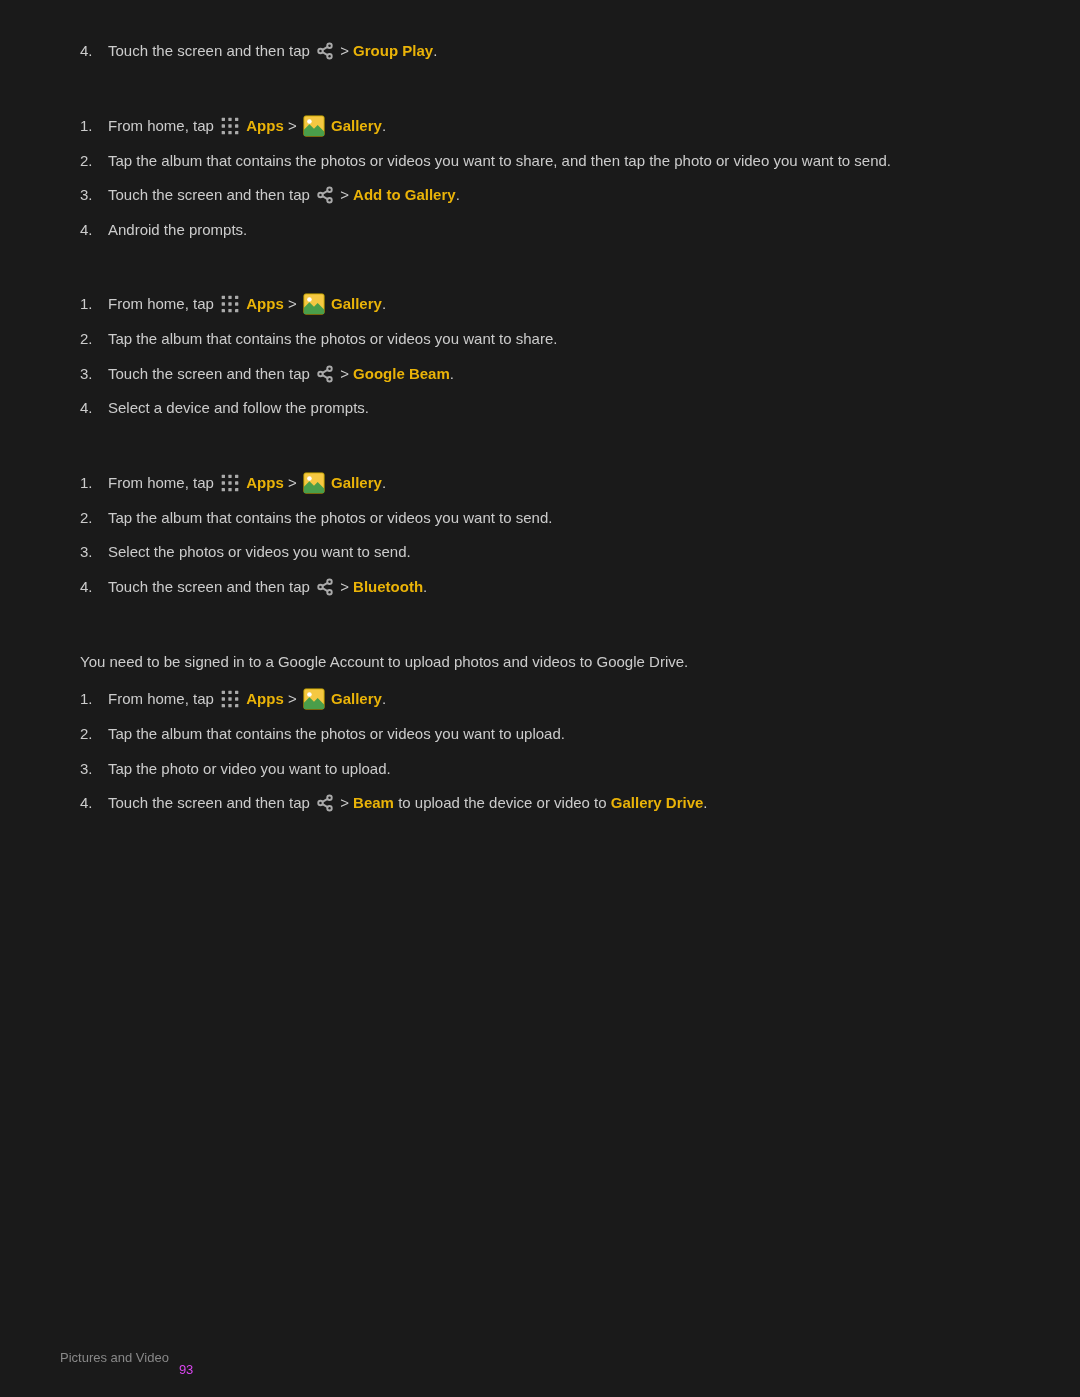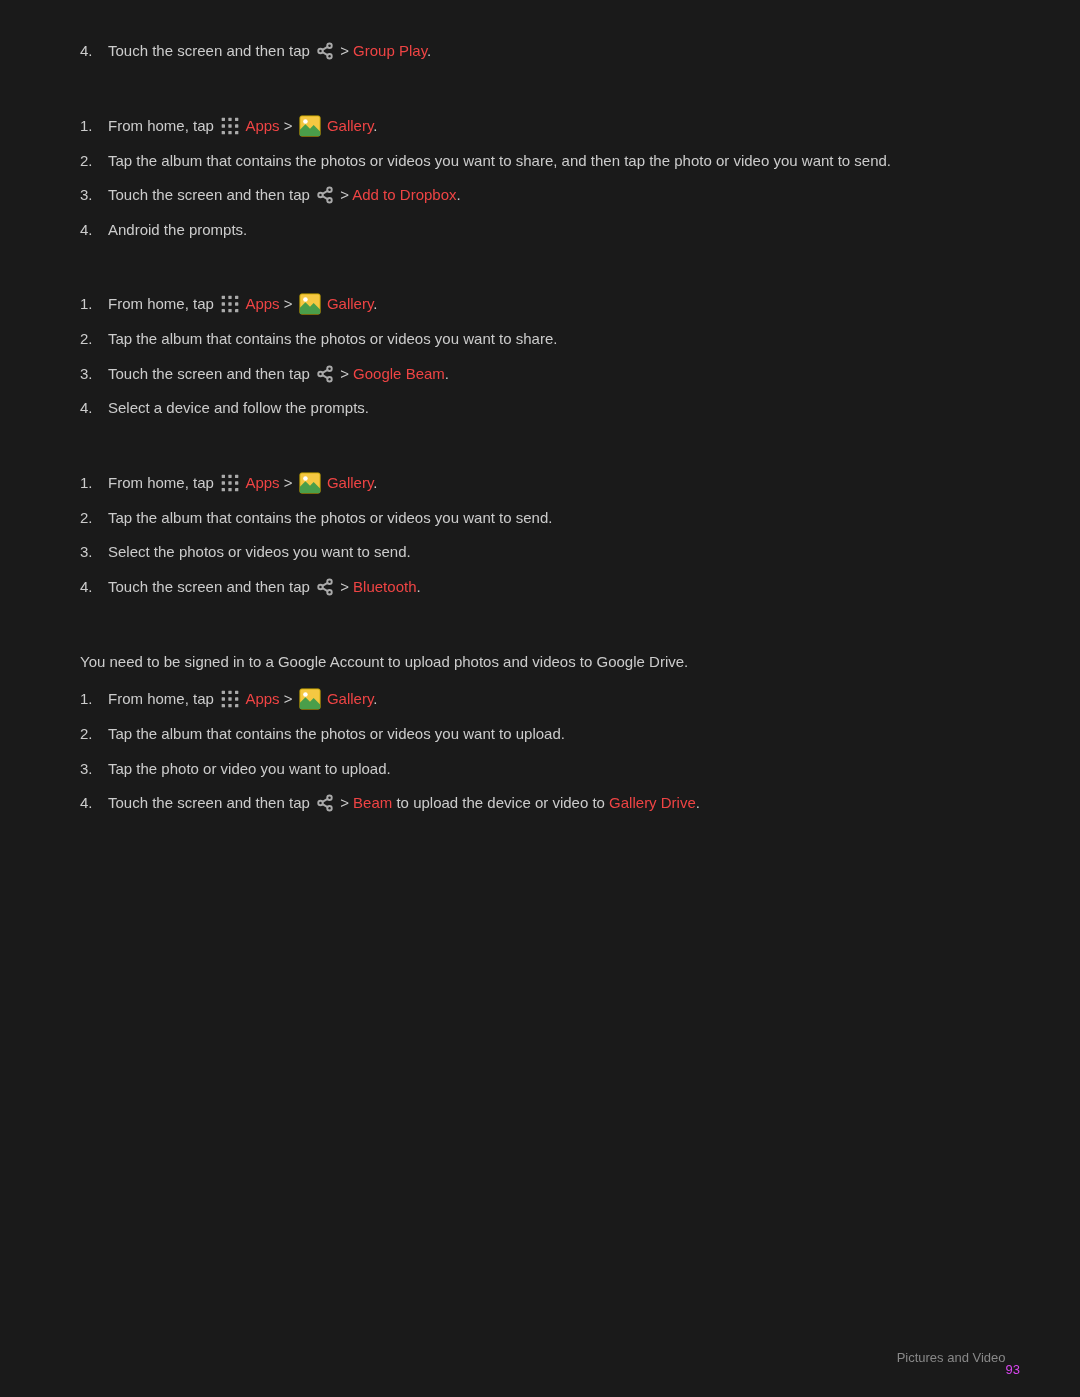--- a/index.html
+++ b/index.html
@@ -53,22 +53,22 @@
       line-height: 1.5;
     }
 
     .intro-text {
       margin-bottom: 14px;
       line-height: 1.6;
       color: #cccccc;
     }
 
     .bold {
-      font-weight: normal;
-      color: #ef4444;
+      font-weight: bold;
+      color: #eab308;
     }
 
     .link-text {
       color: #5599ff;
       text-decoration: none;
     }
 
     .apps-icon {
       display: inline-block;
       width: 20px;
@@ -103,22 +103,23 @@
       position: relative;
       top: -1px;
     }
 
     .page-footer {
       position: absolute;
       bottom: 20px;
       left: 60px;
       right: 60px;
       display: flex;
-      justify-content: flex-end;
+      justify-content: flex-start;
       align-items: center;
+      gap: 10px;
     }
 
     .footer-left {
       color: #888888;
       font-size: 13px;
     }
 
     .footer-right {
       color: #d946ef;
       font-size: 13px;
@@ -205,21 +206,21 @@
           <span>Touch the screen and then tap</span>
           <span class="share-icon">
             <svg viewBox="0 0 24 24" fill="none" stroke="#aaaaaa" stroke-width="2.5" stroke-linecap="round" stroke-linejoin="round">
               <circle cx="18" cy="5" r="3"></circle>
               <circle cx="6" cy="12" r="3"></circle>
               <circle cx="18" cy="19" r="3"></circle>
               <line x1="8.59" y1="13.51" x2="15.42" y2="17.49"></line>
               <line x1="15.41" y1="6.51" x2="8.59" y2="10.49"></line>
             </svg>
           </span>
-          <span> &gt; </span><span class="bold">Add to Dropbox</span><span>.</span>
+          <span> &gt; </span><span class="bold">Add to Gallery</span><span>.</span>
         </span>
       </li>
 
       <li>
         <span class="list-number">4.</span>
         <span class="list-content">Android the prompts.</span>
       </li>
     </ol>
   </div>
 

